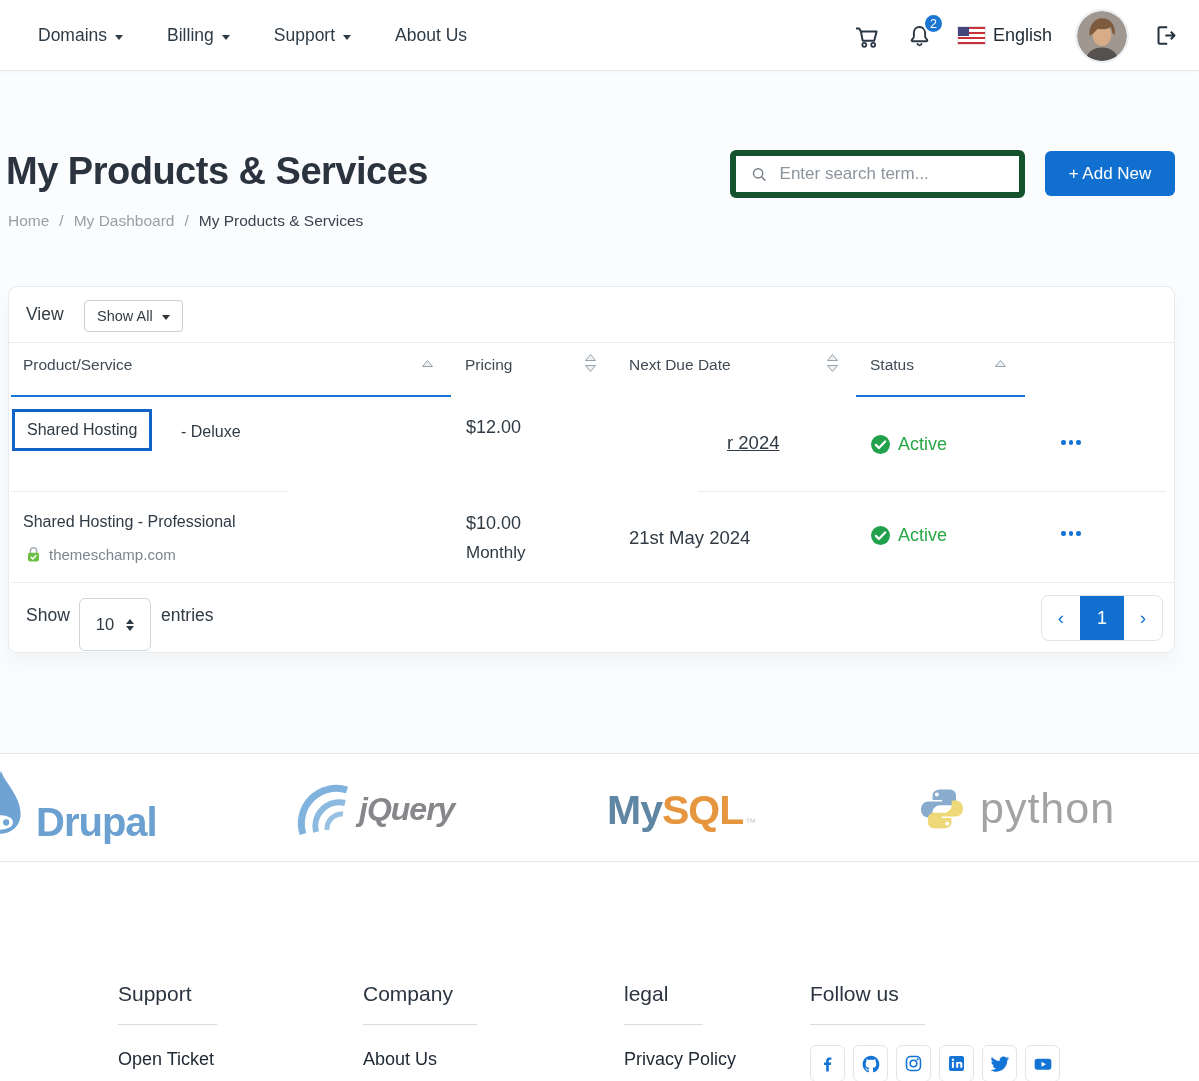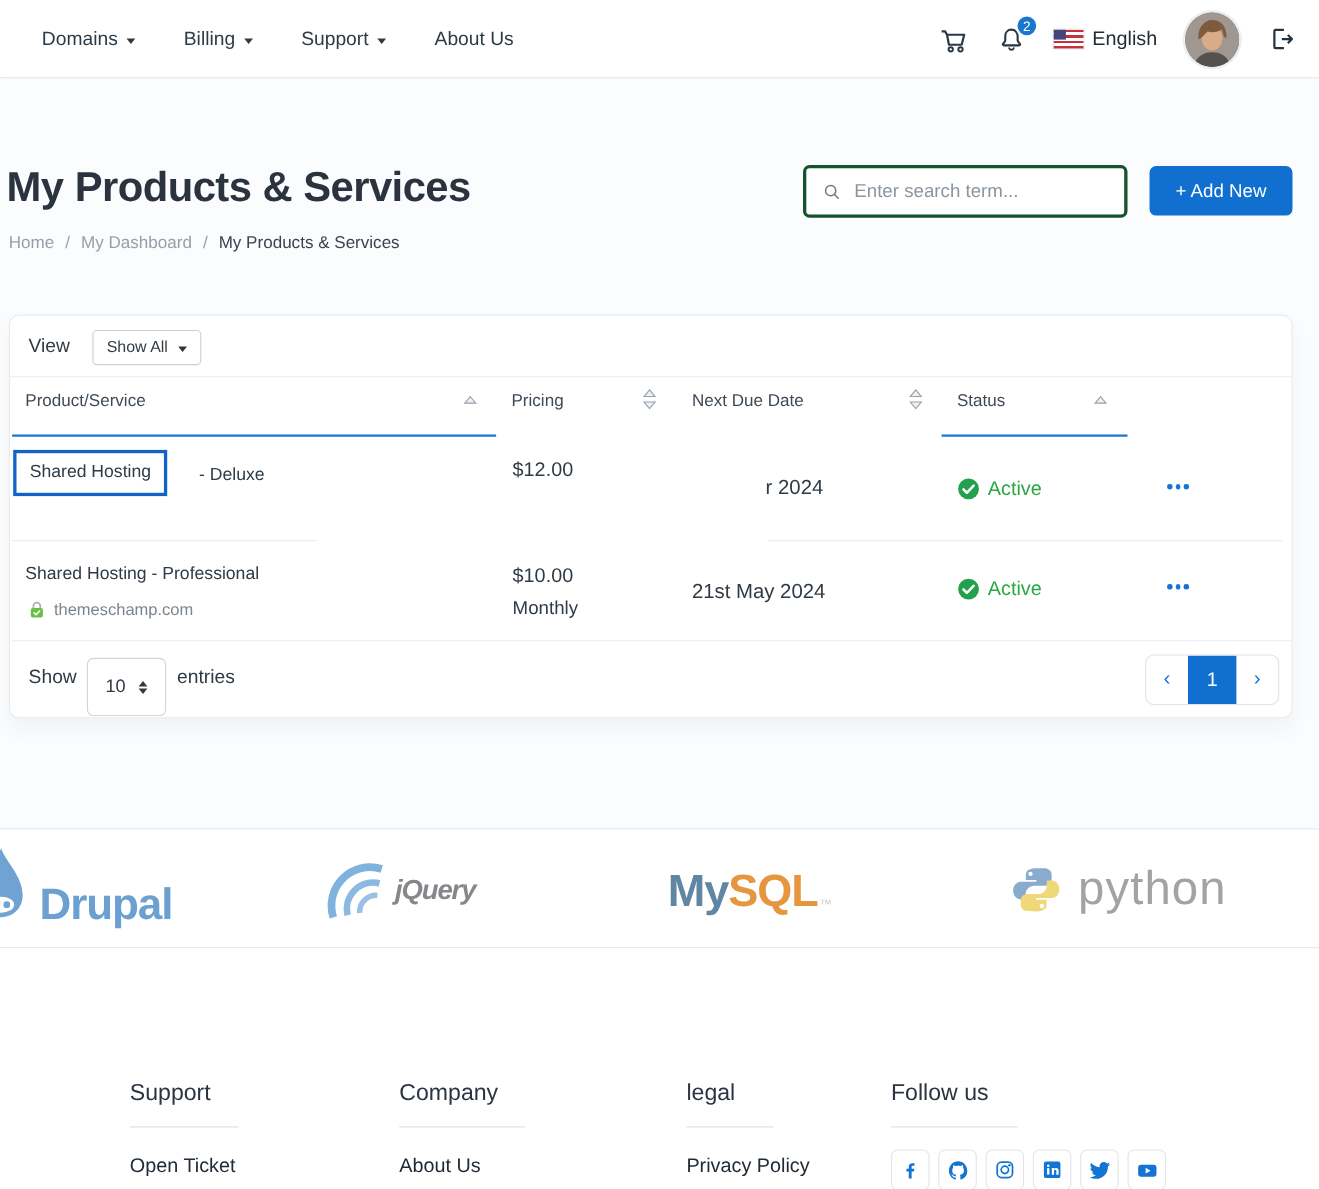--- a/index.html
+++ b/index.html
@@ -26,21 +26,21 @@
   .lang-label { font-size:18px; color:#222c36; margin-left:8px; }
   .avatar-ring { width:50px; height:50px; border-radius:50%; background:#fff; box-shadow:0 0 0 2px #eceff2;
                  overflow:hidden; cursor:pointer; }
 
   
   #page-title { position:absolute; left:6px; top:150px; font-size:38px; font-weight:bold; color:#2a333e; letter-spacing:-.5px; }
   #breadcrumb { position:absolute; left:8px; top:212px; font-size:15.5px; color:#97a0a8; display:flex; gap:10px; }
   #breadcrumb .crumb { cursor:pointer; }
   #breadcrumb .current { color:#3a4450; cursor:default; }
   #search-box { position:absolute; left:730px; top:150px; width:295px; height:48px; background:#fff;
-                border:3px solid #14532d; border-radius:6px; display:flex; align-items:center; padding:0 14px; }
+                border:6px solid #14532d; border-radius:6px; display:flex; align-items:center; padding:0 14px; }
   #search-box input { border:none; outline:none; font-size:17px; color:#444; width:100%; margin-left:11px;
                       font-family:inherit; background:transparent; }
   #search-box input::placeholder { color:#8b959e; }
   #add-new-btn { position:absolute; left:1045px; top:151px; width:130px; height:45px; background:#1170cf;
                  color:#fff; font-size:17px; border:none; border-radius:6px; cursor:pointer; font-family:inherit; }
 
   
   #card { position:absolute; left:8px; top:286px; width:1167px; height:367px; background:#fff;
           border:1px solid #e8ebef; border-radius:9px; box-shadow:0 10px 18px rgba(60,80,100,.05); }
   .view-label { position:absolute; left:17px; top:17px; font-size:17.5px; color:#333c44; }
@@ -78,21 +78,21 @@
            border-radius:8px; overflow:hidden; background:#fff; }
   #pager .pg { width:38px; height:100%; display:flex; align-items:center; justify-content:center;
                color:#1374d5; font-size:19px; cursor:pointer; }
   #pager .pg.active { width:44px; background:#1170cf; color:#fff; font-size:18px; }
 
   
   #strip { position:absolute; left:0; top:753px; width:1199px; height:109px; background:#fff;
            border-top:1px solid #e2e8ec; border-bottom:1px solid #e2e8ec; }
   .brand { position:absolute; display:flex; align-items:center; }
   .drupal-text { font-size:40px; font-weight:bold; color:#6ca0d0; letter-spacing:-1px;margin-top:28px; }
-  .jquery-text { font-size:25px; font-weight:bold; font-style:italic; color:#85878a; letter-spacing:-1px; }
+  .jquery-text { font-size:32px; font-weight:bold; font-style:italic; color:#85878a; letter-spacing:-1px; }
   .mysql-my { font-size:41px; font-weight:bold; color:#5f86a2; letter-spacing:-1px; }
   .mysql-sql { font-size:41px; font-weight:bold; color:#e6963e; letter-spacing:-1px; }
   .mysql-tm { font-size:11px; color:#c9c9c9; align-self:flex-end; margin:0 0 6px 2px; }
   .python-text { font-size:43px; color:#a3a3a3; letter-spacing:1px; margin-left:14px; }
 
   
   #site-footer { position:absolute; left:0; top:862px; width:1199px; height:219px; background:#fff; }
   .foot-col { position:absolute; top:120px; }
   .foot-head { font-size:21px; color:#2b3440; }
   .foot-rule { height:1px; background:#d9dde1; margin-top:18px; }
@@ -218,21 +218,21 @@
     <div class="blue-underline" style="left:847px; width:169px;"></div>
 
     <div>
       <div id="focus-box">
         <span class="cell-text">Shared Hosting</span>
       </div>
       <span class="cell-text abs" style="left:172px; top:136px;">- Deluxe</span>
       <div class="clip-price" style="left:457px; top:130px; width:90px;">
         <span class="price">$12.00</span>
       </div>
-      <span class="due abs" style="left:687px; top:145px;">r 2024</span>
+      <span class="due abs" style="left:718px; top:145px;text-decoration:underline;">r 2024</span>
       <div class="status-wrap abs" style="left:861px; top:147px;">
         <svg width="21" height="21" viewBox="0 0 20 20">
           <circle cx="10" cy="10" r="9" fill="#22a14c"></circle>
           <path d="M5.6 10.4l2.9 2.9 5.9-6.1" fill="none" stroke="#fff" stroke-width="2.2" stroke-linecap="round" stroke-linejoin="round"></path>
         </svg>
         <span>Active</span>
       </div>
       <div class="dots abs" style="left:1052px; top:153px;">
           <span></span>
           <span></span>

